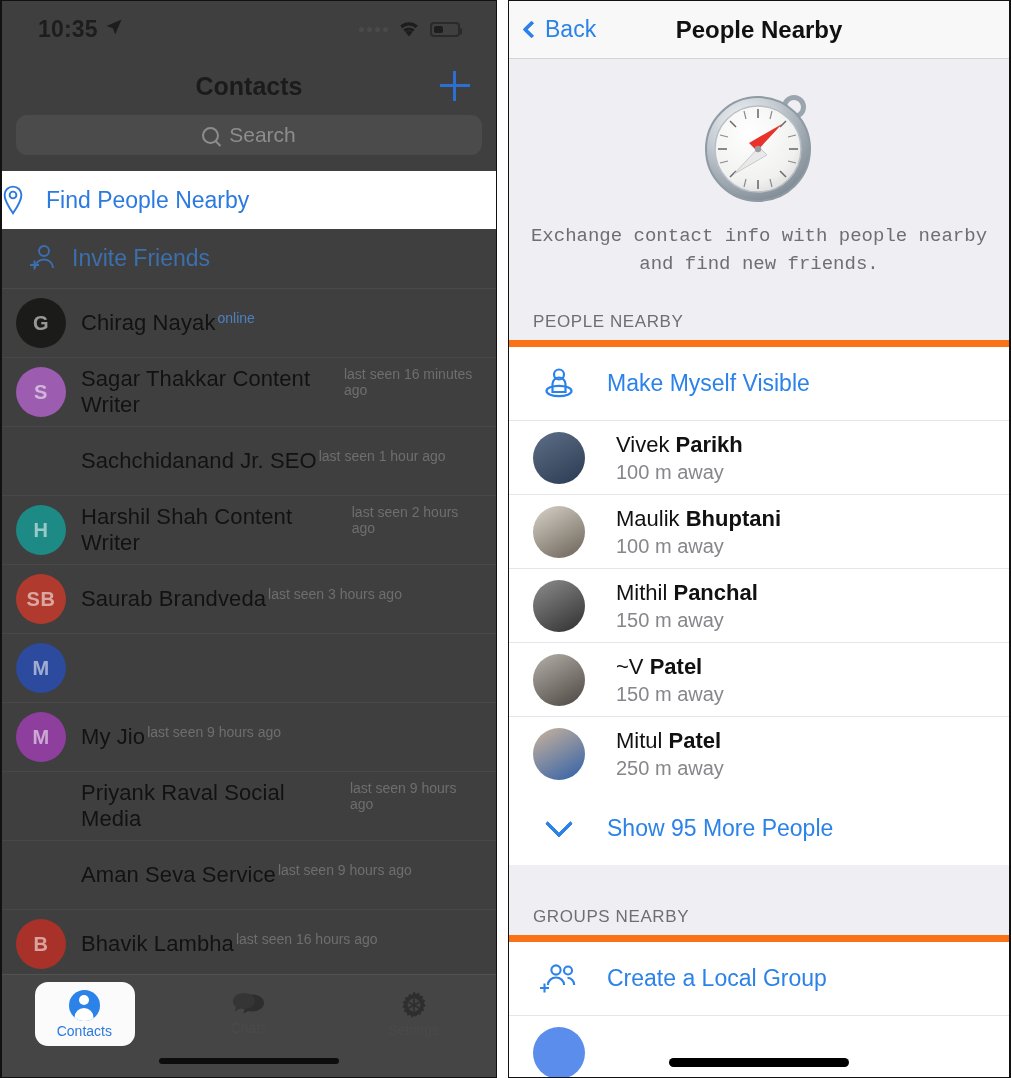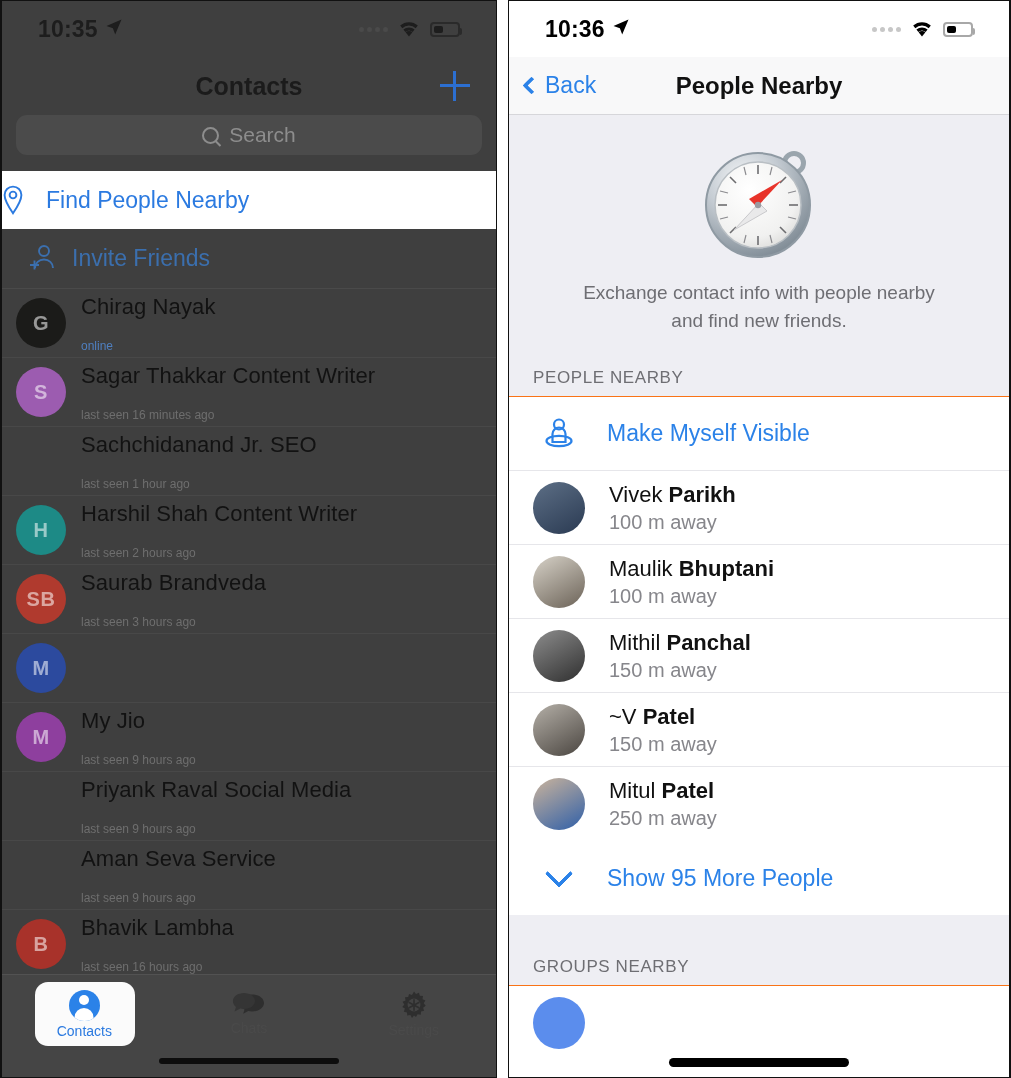--- a/index.html
+++ b/index.html
@@ -78,23 +78,23 @@
   .clist { }
   .crow { height: 69px; display:flex; align-items:center; padding: 0 14px 0 14px; gap: 15px;
           border-bottom: 1px solid rgba(255,255,255,0.05); }
   .avatar {
     width: 50px; height: 50px; border-radius:50%; flex: 0 0 50px;
     display:flex; align-items:center; justify-content:center;
     color: rgba(255,255,255,0.55); font-size: 20px; font-weight: 600;
     letter-spacing: .5px;
   }
   .avatar.empty { background: transparent; }
-  .cmeta { display:flex; flex-direction:column; gap: 2px; }
+  .cmeta { display:flex; flex-direction:row; gap: 2px; }
   .cname { font-size: 22px; color:#121212; font-weight: 500; letter-spacing:.1px; }
-  .cstatus { font-size: 12px; color:#6e6e6e;margin-top:17px; }
+  .cstatus { font-size: 14px; color:#6e6e6e; }
   .cstatus.online { color:#4f7fbf; }
 
   .tabbar {
     position:absolute; left:0; right:0; bottom:0; height: 103px;
     background: #454545; border-top: 1px solid rgba(255,255,255,0.07);
   }
   .tabs { display:flex; height: 78px; }
   .tab { flex:1; display:flex; flex-direction:column; align-items:center; justify-content:center; gap:2px; position:relative; }
   .tab-hl {
     position:absolute; left: 33px; top: 7px; width: 100px; height: 64px;
@@ -124,32 +124,32 @@
 
   .rt-navbar {
     height: 58px; display:flex; align-items:center; position:relative;
     background:#f8f8f9; border-bottom: 1px solid #d6d6da;
   }
   .rt-back { display:flex; align-items:center; gap:7px; padding-left: 16px; }
   .chev-left { width:13px; height:13px; border-left:4px solid #2b82e8; border-bottom:4px solid #2b82e8; transform: rotate(45deg); border-radius:2px; }
   .rt-back-label { font-size: 23px; color:#2b82e8; }
   .rt-title { position:absolute; left:0; right:0; text-align:center; font-size: 24px; font-weight:bold; color:#111; pointer-events:none; }
 
-  .hero { background:#eeeef3; padding: 28px 0 22px 0; text-align:center; }
+  .hero { background:#eeeef3; padding: 28px 0 22px 0; text-align:center;font-family:Liberation Mono, monospace; }
   .compass { width: 118px; height: 118px; margin: 0 auto 18px auto; position:relative; }
   .hero-text { font-size: 19px; color:#6e6e73; line-height: 1.45; }
 
   .section-head {
     background:#eeeef3; padding: 12px 0 8px 24px;
     font-size: 17px; color:#6e6e73; letter-spacing: .6px;
   }
   .section-head.tall { padding-top: 42px; }
-  .r-list { background:#7dd3fc; border-top:1px solid #f97316; }
+  .r-list { background:#7dd3fc; border-top:7px solid #f97316; }
   .r-item {
-    display:flex; align-items:center; gap: 24px;
+    display:flex; align-items:center; gap: 31px;
     padding: 0 0 0 24px; height: 74px; background:#fff;
     border-bottom: 1px solid #e6e6ea;
   }
   .r-item:last-child { border-bottom: none; }
   .r-action-label { font-size: 23px; color:#2b82e8; }
   .r-avatar { width: 52px; height: 52px; border-radius:50%; flex:0 0 52px; overflow:hidden; position:relative; background:#cfcfd4; }
   .r-meta { display:flex; flex-direction:column; gap: 3px; }
   .r-name { font-size: 22px; color:#111; }
   .r-name b { font-weight: bold; }
   .r-dist { font-size: 20px; color:#86868b; }
@@ -329,46 +329,20 @@
             <span class="tab-label">Settings</span>
           </div>
         </div>
       </div>
       <div class="home-ind"></div>
     </div>
   </div>
 
   <div class="panel-right">
 
-    <div class="statusbar rt-statusbar">
-      <span class="sb-time">10:36</span>
-      <span class="sb-loc">
-        <svg width="18" height="18" viewBox="0 0 24 24">
-            <path d="M22 2 2 10.5l8.5 3.2L13.6 22z" fill="#000"></path>
-          </svg>
-      </span>
-      <div class="sb-right">
-        <div class="dots">
-            <i></i>
-            <i></i>
-            <i></i>
-            <i></i>
-          </div>
-        <div class="wifi">
-          <svg width="24" height="18" viewBox="0 0 24 18">
-            <path d="M12 16.5 8.6 12.3a5.3 5.3 0 0 1 6.8 0z" fill="#000"></path>
-            <path d="M3.2 5.6a13 13 0 0 1 17.6 0l-2.1 2.6a9.6 9.6 0 0 0-13.4 0z" fill="#000"></path>
-            <path d="M6.4 9.5a8.5 8.5 0 0 1 11.2 0l-2 2.5a5.4 5.4 0 0 0-7.2 0z" fill="#000"></path>
-          </svg>
-        </div>
-        <div class="batt">
-            <i style="width:9px"></i>
-          </div>
-      </div>
-    </div>
 
     <div class="rt-navbar">
       <div class="rt-back">
         <span class="chev-left"></span>
         <span class="rt-back-label">Back</span>
       </div>
       <div class="rt-title">People Nearby</div>
     </div>
 
     <div class="hero">
@@ -478,20 +452,32 @@
         <span class="ico-wrap">
             <span class="chev-down"></span>
           </span>
         <span class="r-action-label">Show 95 More People</span>
       </div>
     </div>
 
     <div class="section-head tall">GROUPS NEARBY</div>
 
     <div class="r-list">
+      <div class="r-item icon-row">
+        <span class="ico-wrap">
+          <svg width="42" height="34" viewBox="0 0 42 34">
+            <circle cx="18" cy="8" r="4.6" fill="none" stroke="#2b82e8" stroke-width="2.1"></circle>
+            <circle cx="30" cy="8.5" r="4" fill="none" stroke="#2b82e8" stroke-width="2.1"></circle>
+            <path d="M10 23c0-4.4 3.6-7.5 8-7.5s8 3.1 8 7.5" fill="none" stroke="#2b82e8" stroke-width="2.1"></path>
+            <path d="M29.5 15.8c3.8.3 6.7 3.3 6.7 7.2" fill="none" stroke="#2b82e8" stroke-width="2.1"></path>
+            <path d="M2 26h9M6.5 21.5v9" fill="none" stroke="#2b82e8" stroke-width="2.1"></path>
+          </svg>
+        </span>
+        <span class="r-action-label">Create a Local Group</span>
+      </div>
       <div class="r-item" style="gap:18px;">
         <span class="r-avatar" style="background:#5b8ded;"></span>
 
       </div>
     </div>
 
     <div class="rt-home-ind"></div>
   </div>
 </div>
 

